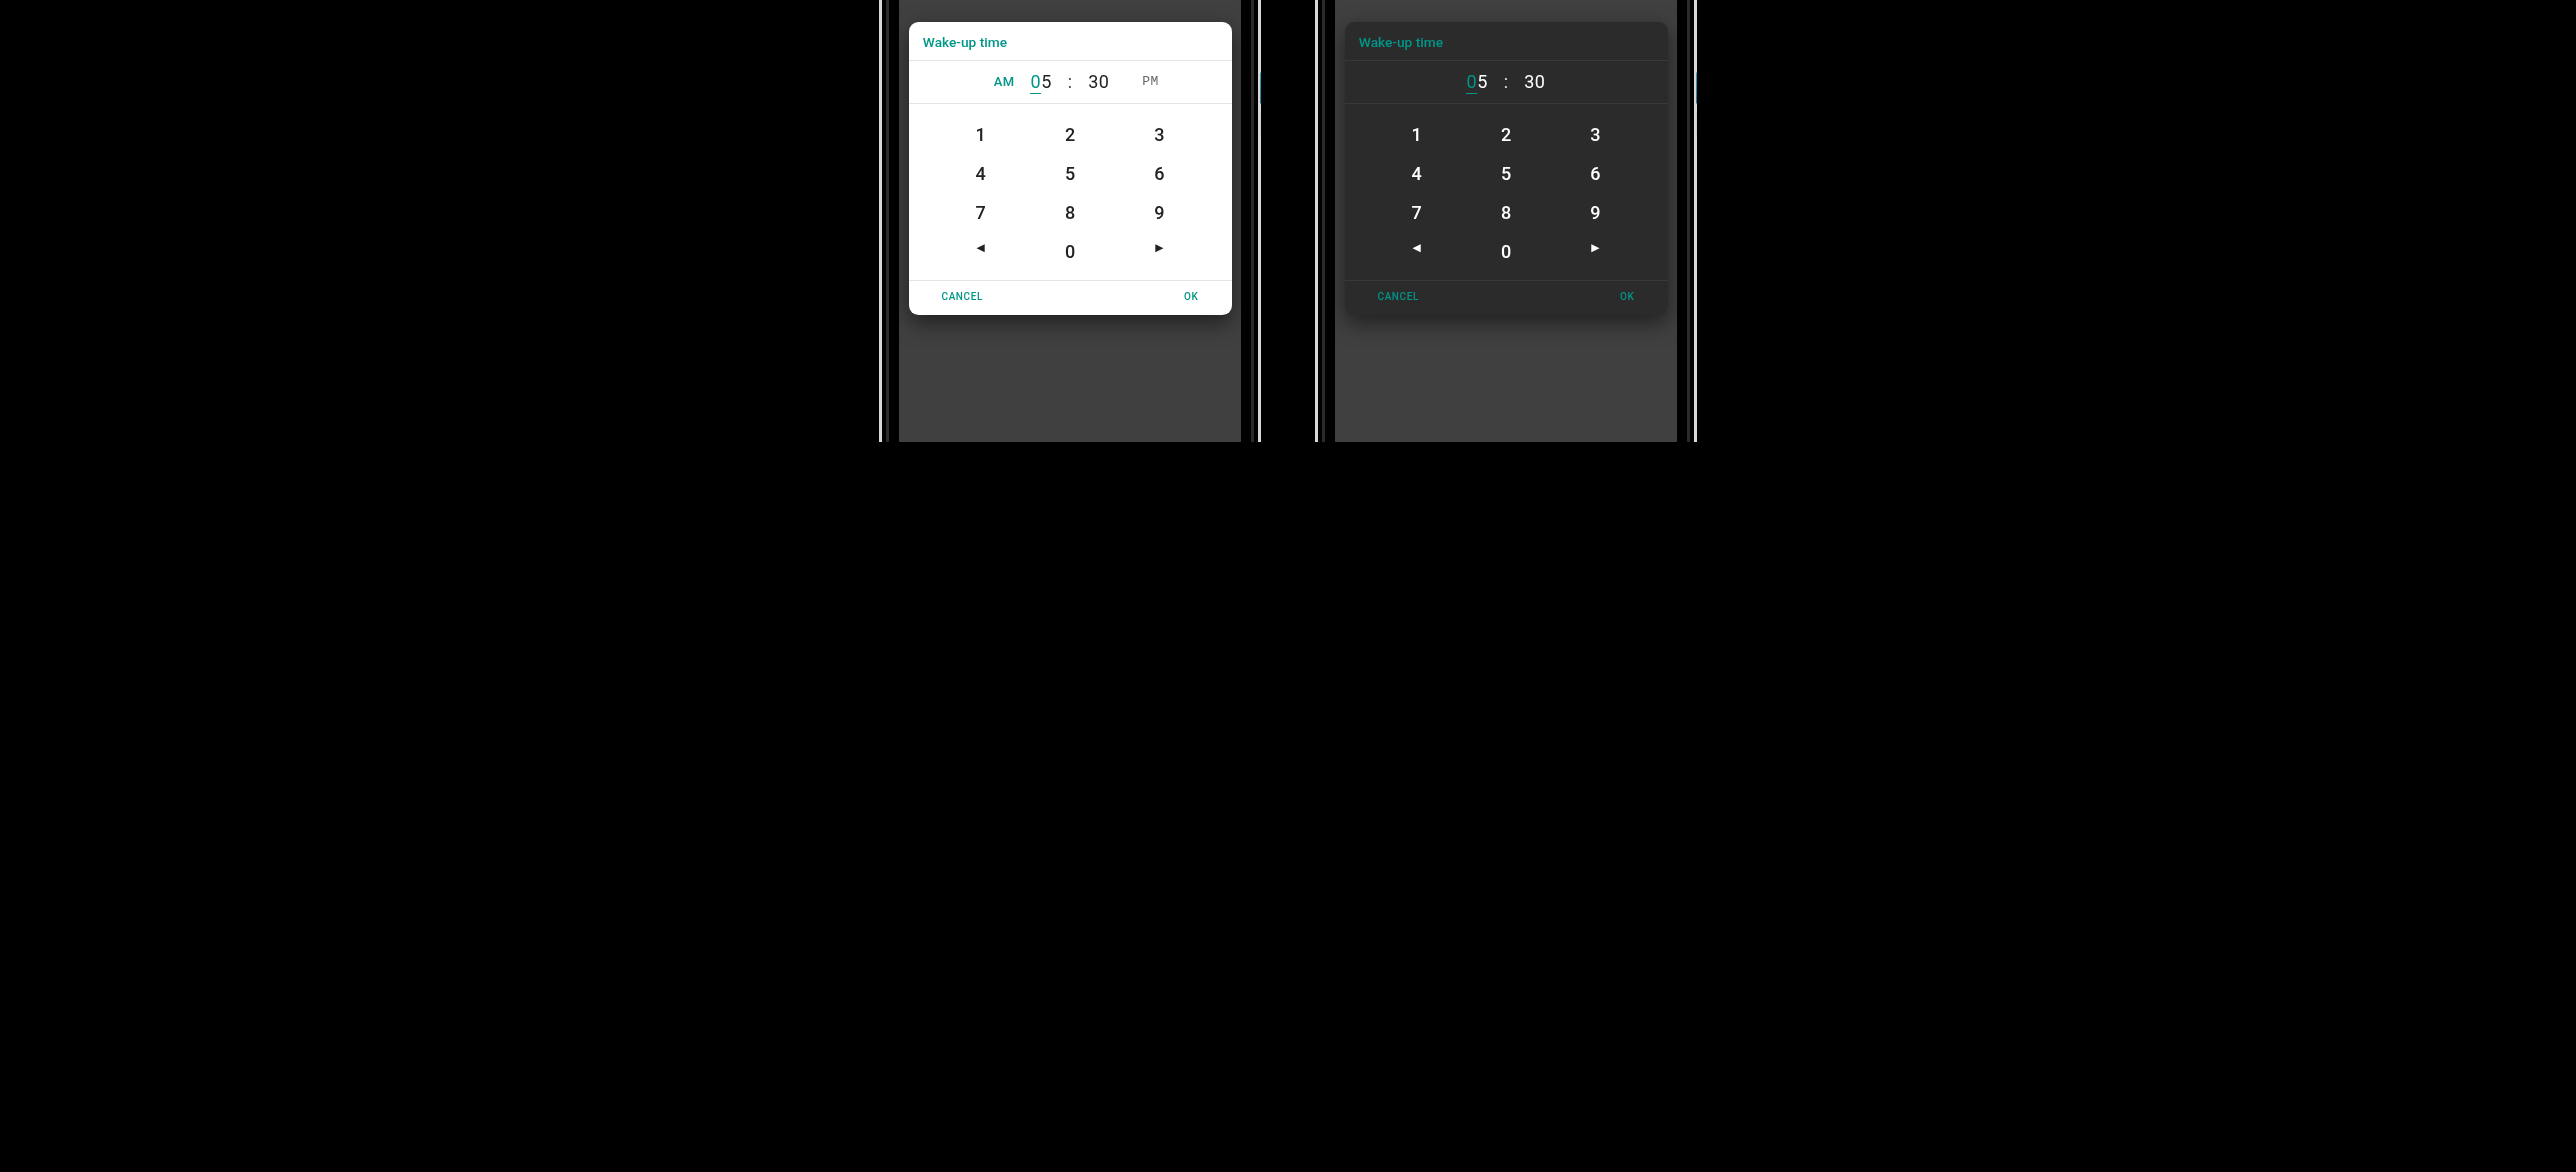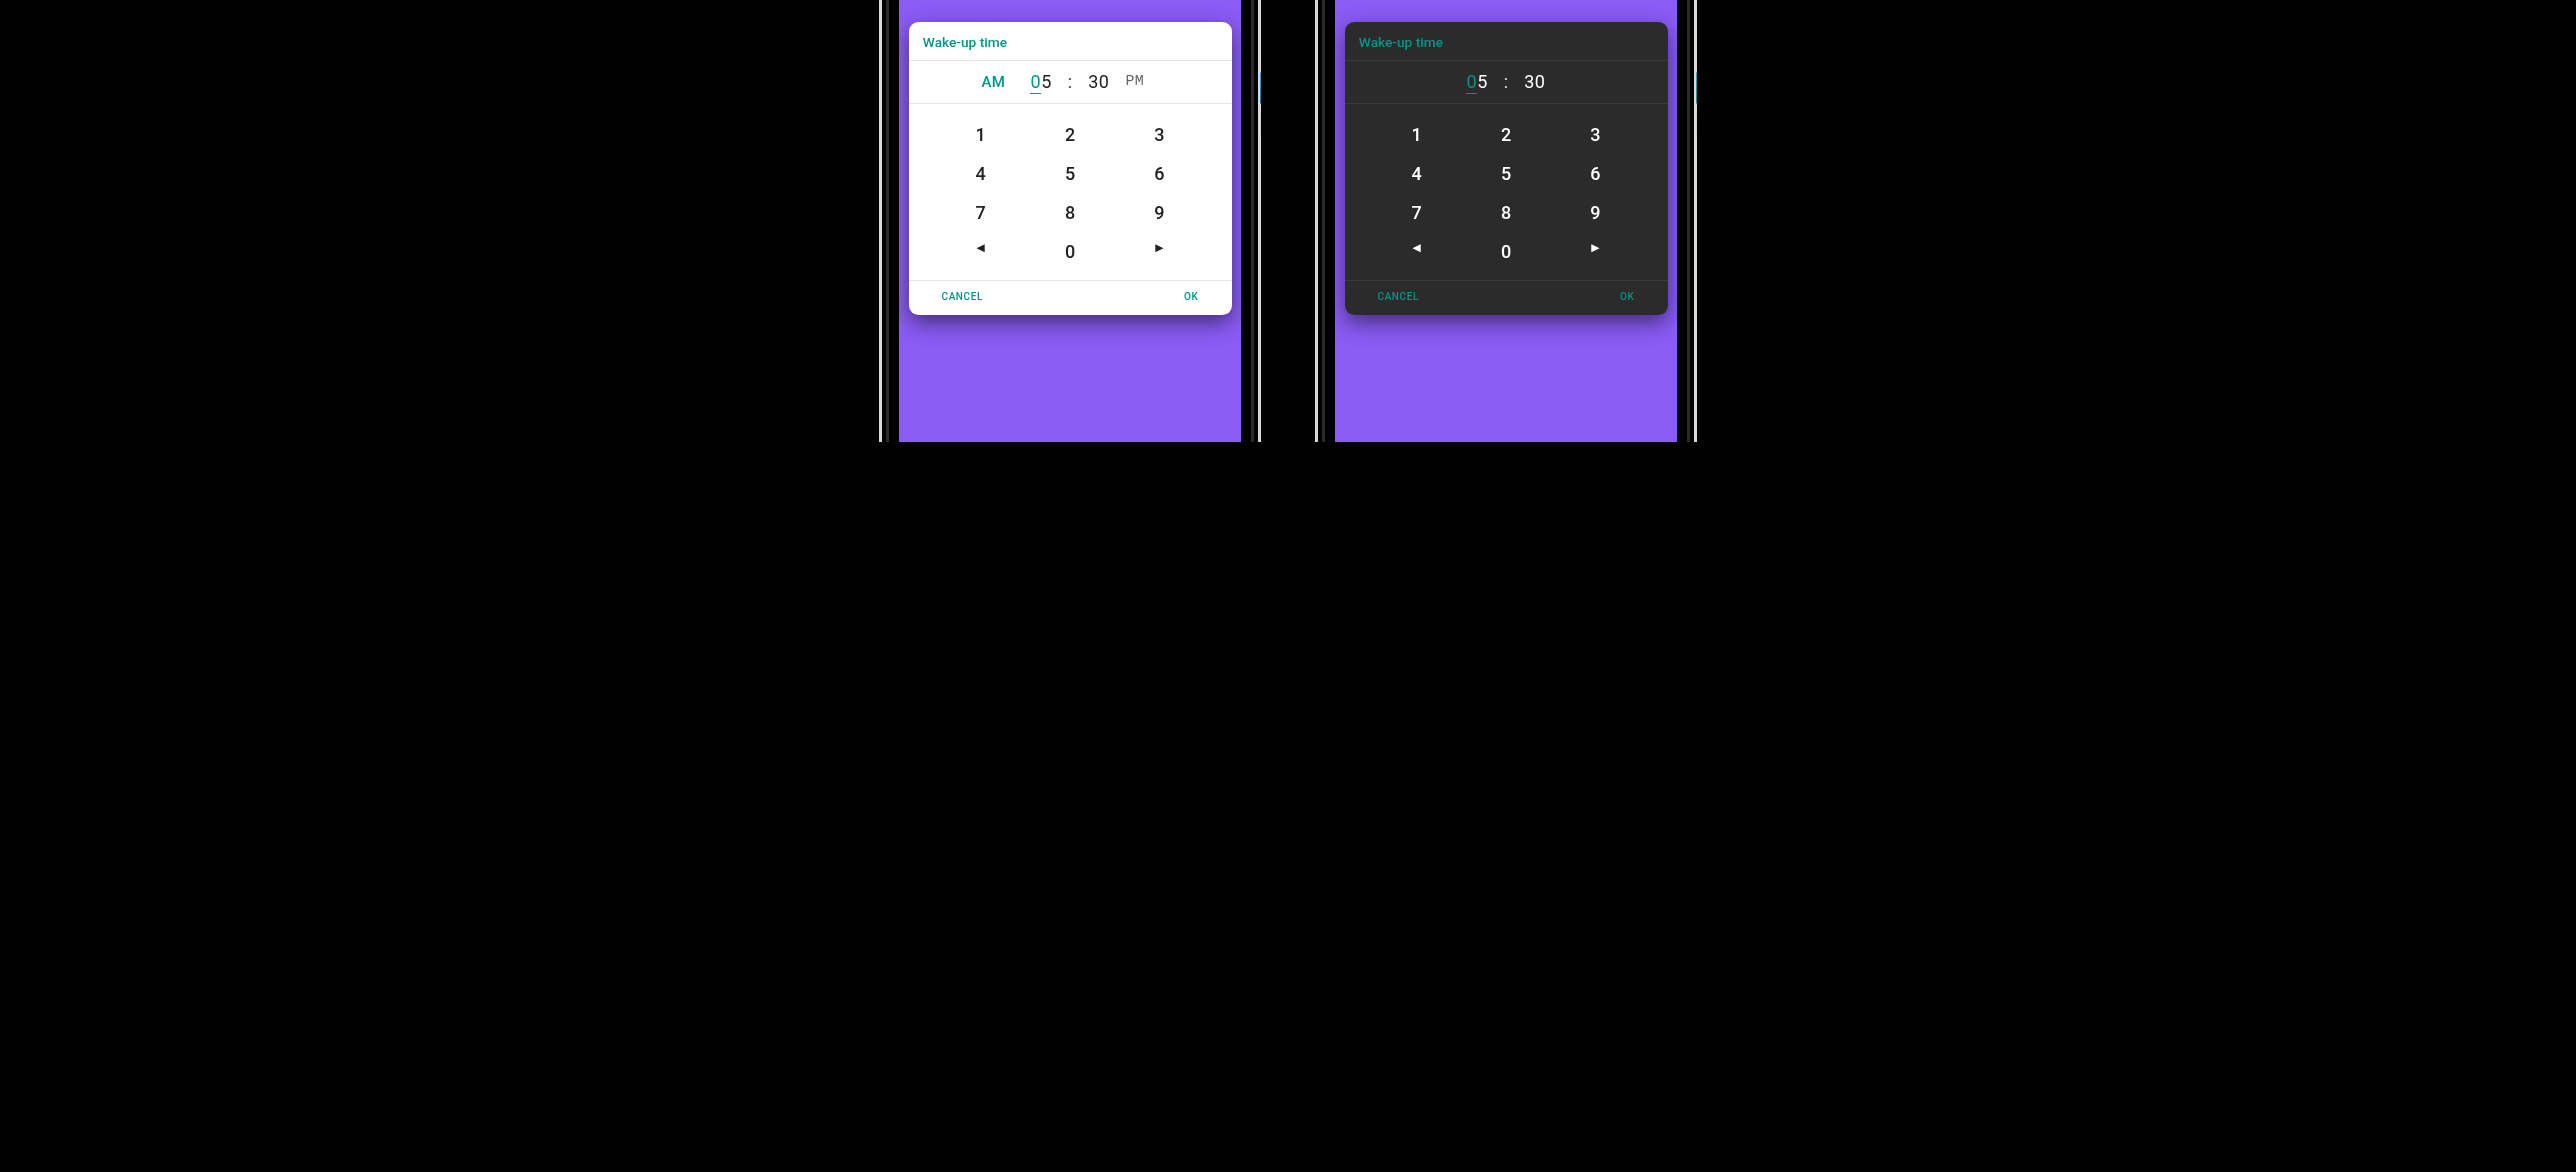--- a/index.html
+++ b/index.html
@@ -48,21 +48,21 @@
       border-radius: 1.8px;
       background: linear-gradient(#2aa7c9, #1d7c97);
     }
     .side-btn.a { top: 72px; height: 32px; }
     .side-btn.b { top: 111px; height: 26px; background: #cfcfcf; }
 
     .screen {
       position: absolute;
       left: 20px; right: 20px;
       top: 0; bottom: 0;
-      background: #8b5cf6;
+      background: #404040;
       overflow: hidden;
     }
 
     
     .dialog {
       position: absolute;
       left: 9.5px; right: 9.5px;
       top: 21.5px;
       border-radius: 9.5px;
       overflow: hidden;
@@ -90,24 +90,24 @@
     .display-row {
       display: flex;
       align-items: center;
       justify-content: center;
       gap: 10.7px;
       padding: 10.7px 0;
       font-size: 18px;
       font-weight: 400;
     }
     .ampm {
-      font-size: 15px;
+      font-size: 13px;
       letter-spacing: 0.3px;
       min-width: 33px;
-      text-align: left;
+      text-align: right;
       cursor: pointer;
     }
     .ampm.selected { color: #009688; font-weight: 500; }
     .ampm.unselected { color: #666; font-family: Liberation Mono, monospace; }
 
     .time-val {
       font-size: 18px;
       min-width: 32px;
       text-align: center;
       letter-spacing: 0.6px;

